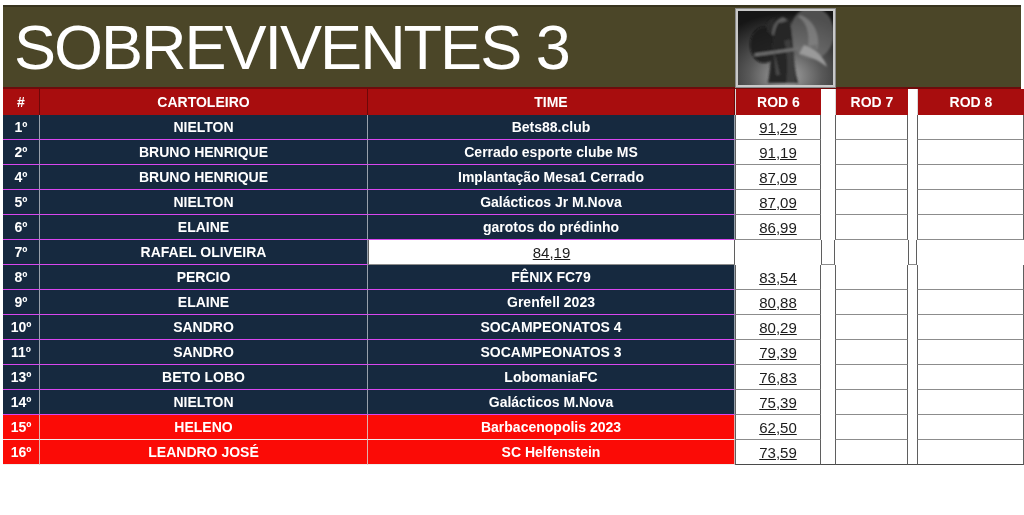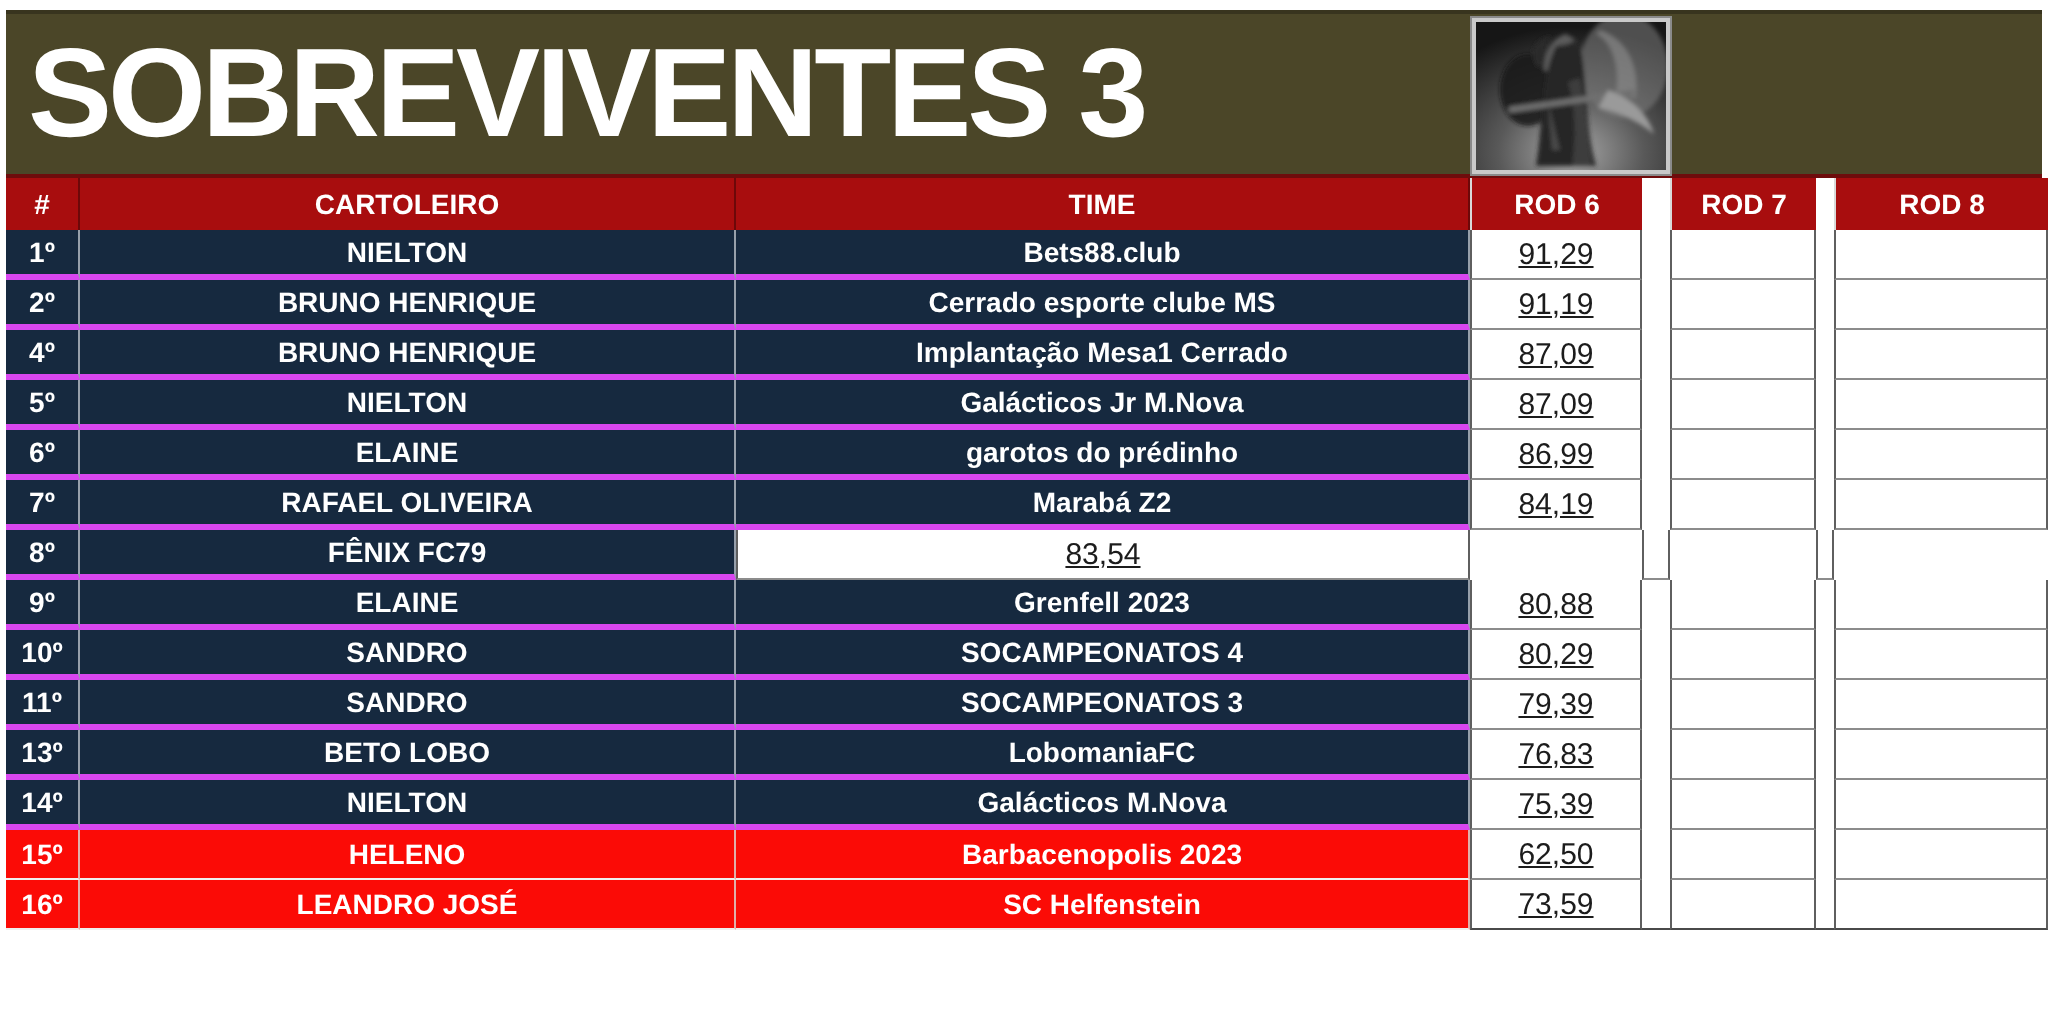--- a/index.html
+++ b/index.html
@@ -13,21 +13,21 @@
   
   .title-band{
     position:absolute;left:3px;top:5px;width:1018px;height:84px;
     background:var(--title-band,#4b4628);
     border-top:2px solid #38341e;
     border-bottom:2px solid #6e0c0c;
     box-sizing:border-box;
   }
   .title-text{
     position:absolute;left:11px;top:0;height:80px;line-height:80px;
-    color:#ffffff;font-weight:bold;font-size:63px;letter-spacing:-2px;
+    color:#ffffff;font-weight:normal;font-size:63px;letter-spacing:-2px;
     white-space:nowrap;
   }
   .reaper-frame{
     position:absolute;right:186px;top:2px;width:95px;height:74px;
     border:2px solid #c9c9c9;outline:1px solid #8a8a8a;
     background:#1c1c1c;overflow:hidden;
   }
   .reaper-frame svg{display:block;width:100%;height:100%;}
 
   
@@ -47,21 +47,21 @@
   }
   
   .header-row .cell{background:var(--header-red,#a80d0e);}
   .header-row .h-dark{border-right:1px solid rgba(0,0,0,0.35);}
   .header-row .h-rod{border-left:1px solid #d9d9d9;}
   .header-row .spacer{background:#ffffff;border:none;}
   
   .cell.rank,.cell.cartoleiro,.cell.time{
     background:var(--navy,#16293f);
     border-right:1px solid #97a0ab;
-    border-bottom:3px solid #d946ef;
+    border-bottom:1px solid #d946ef;
   }
   .row.eliminated .cell.rank,
   .row.eliminated .cell.cartoleiro,
   .row.eliminated .cell.time{
     background:var(--elim-red,#fb0b06);
     border-right:1px solid #e0b0ac;
     border-bottom:1px solid #f0efee;
   }
   
   .cell.rod{
@@ -170,29 +170,29 @@
       <div class="cell time">garotos do prédinho</div>
       <div class="cell rod">86,99</div>
       <div class="cell spacer"></div>
       <div class="cell rod"></div>
       <div class="cell spacer"></div>
       <div class="cell rod"></div>
     </div>
       <div class="row">
       <div class="cell rank">7º</div>
       <div class="cell cartoleiro">RAFAEL OLIVEIRA</div>
-      <div class="cell time">Marabá Z2</div>
       <div class="cell rod">84,19</div>
       <div class="cell spacer"></div>
       <div class="cell rod"></div>
       <div class="cell spacer"></div>
       <div class="cell rod"></div>
     </div>
       <div class="row">
       <div class="cell rank">8º</div>
+      <div class="cell cartoleiro">PERCIO</div>
       <div class="cell time">FÊNIX FC79</div>
       <div class="cell rod">83,54</div>
       <div class="cell spacer"></div>
       <div class="cell rod"></div>
       <div class="cell spacer"></div>
       <div class="cell rod"></div>
     </div>
       <div class="row">
       <div class="cell rank">9º</div>
       <div class="cell cartoleiro">ELAINE</div>

